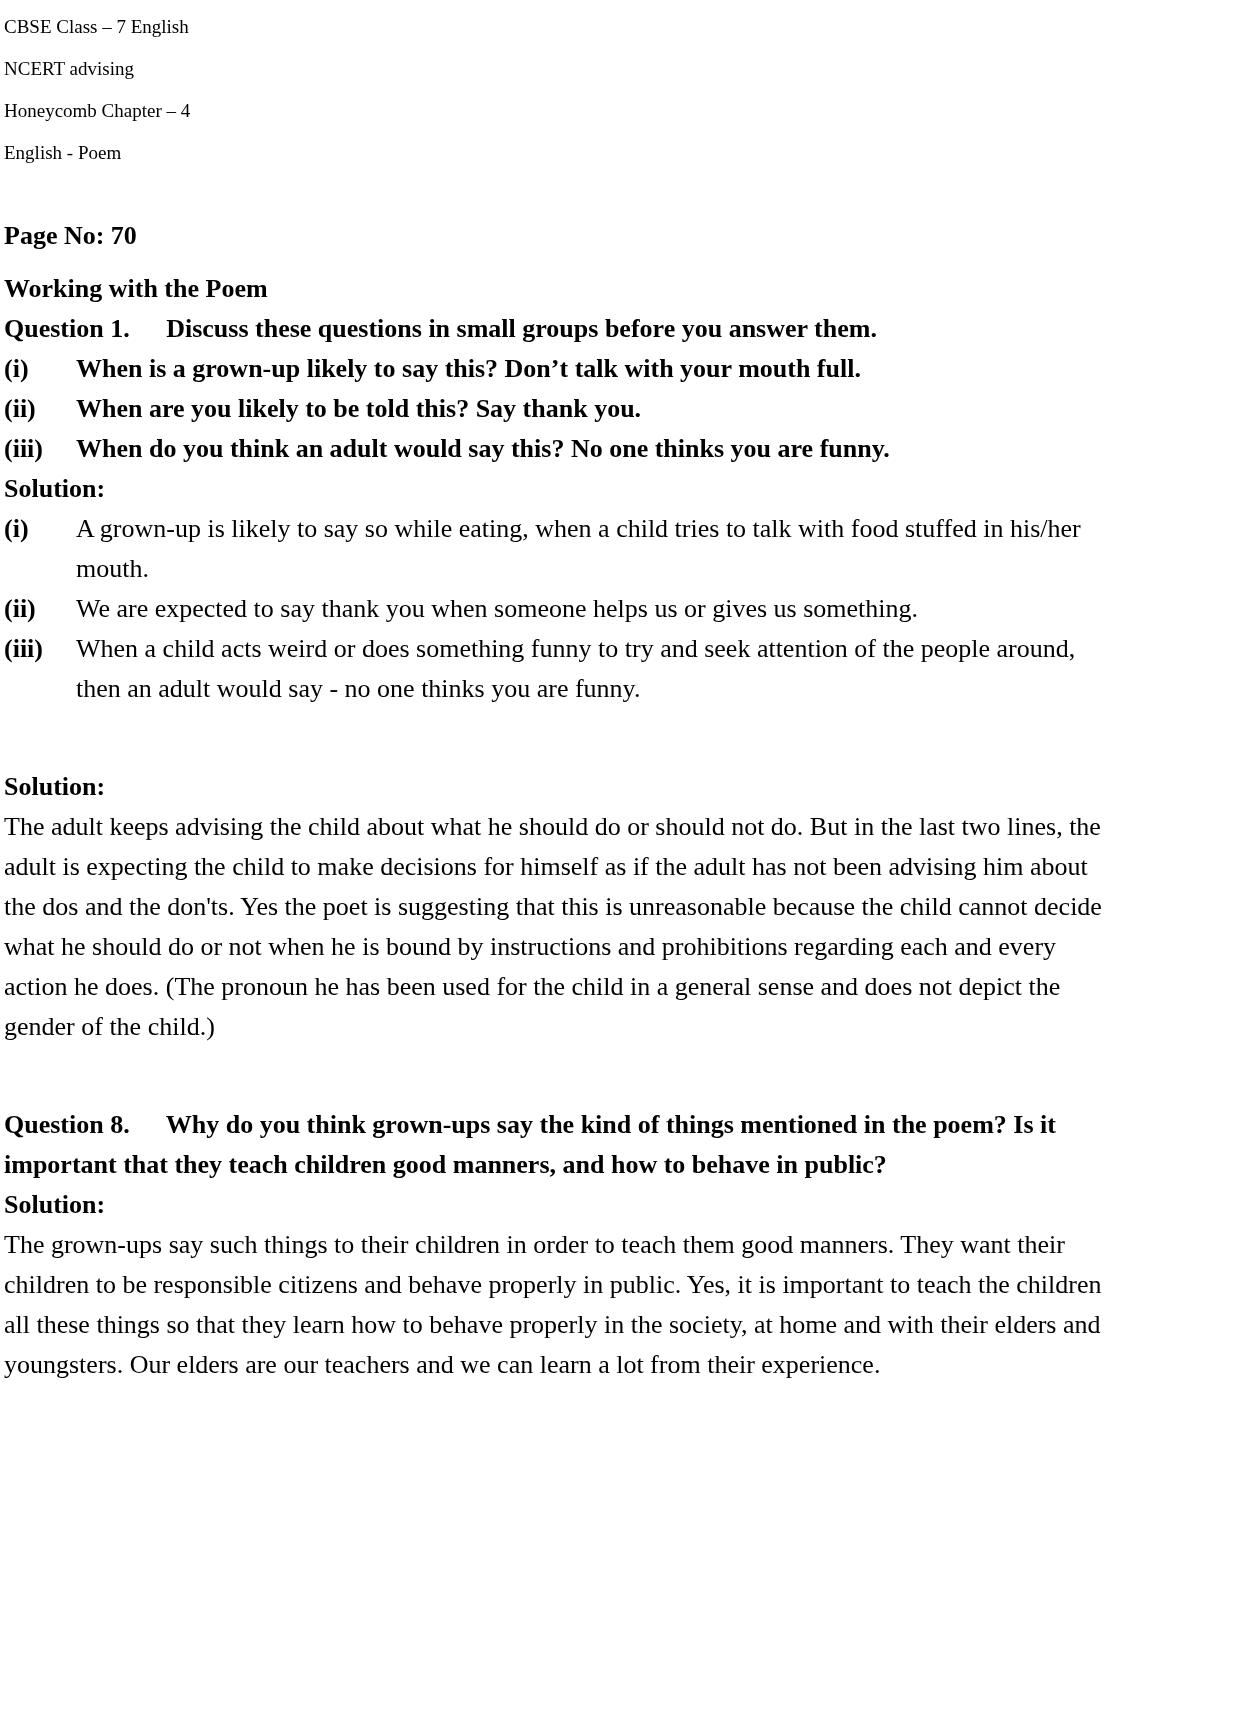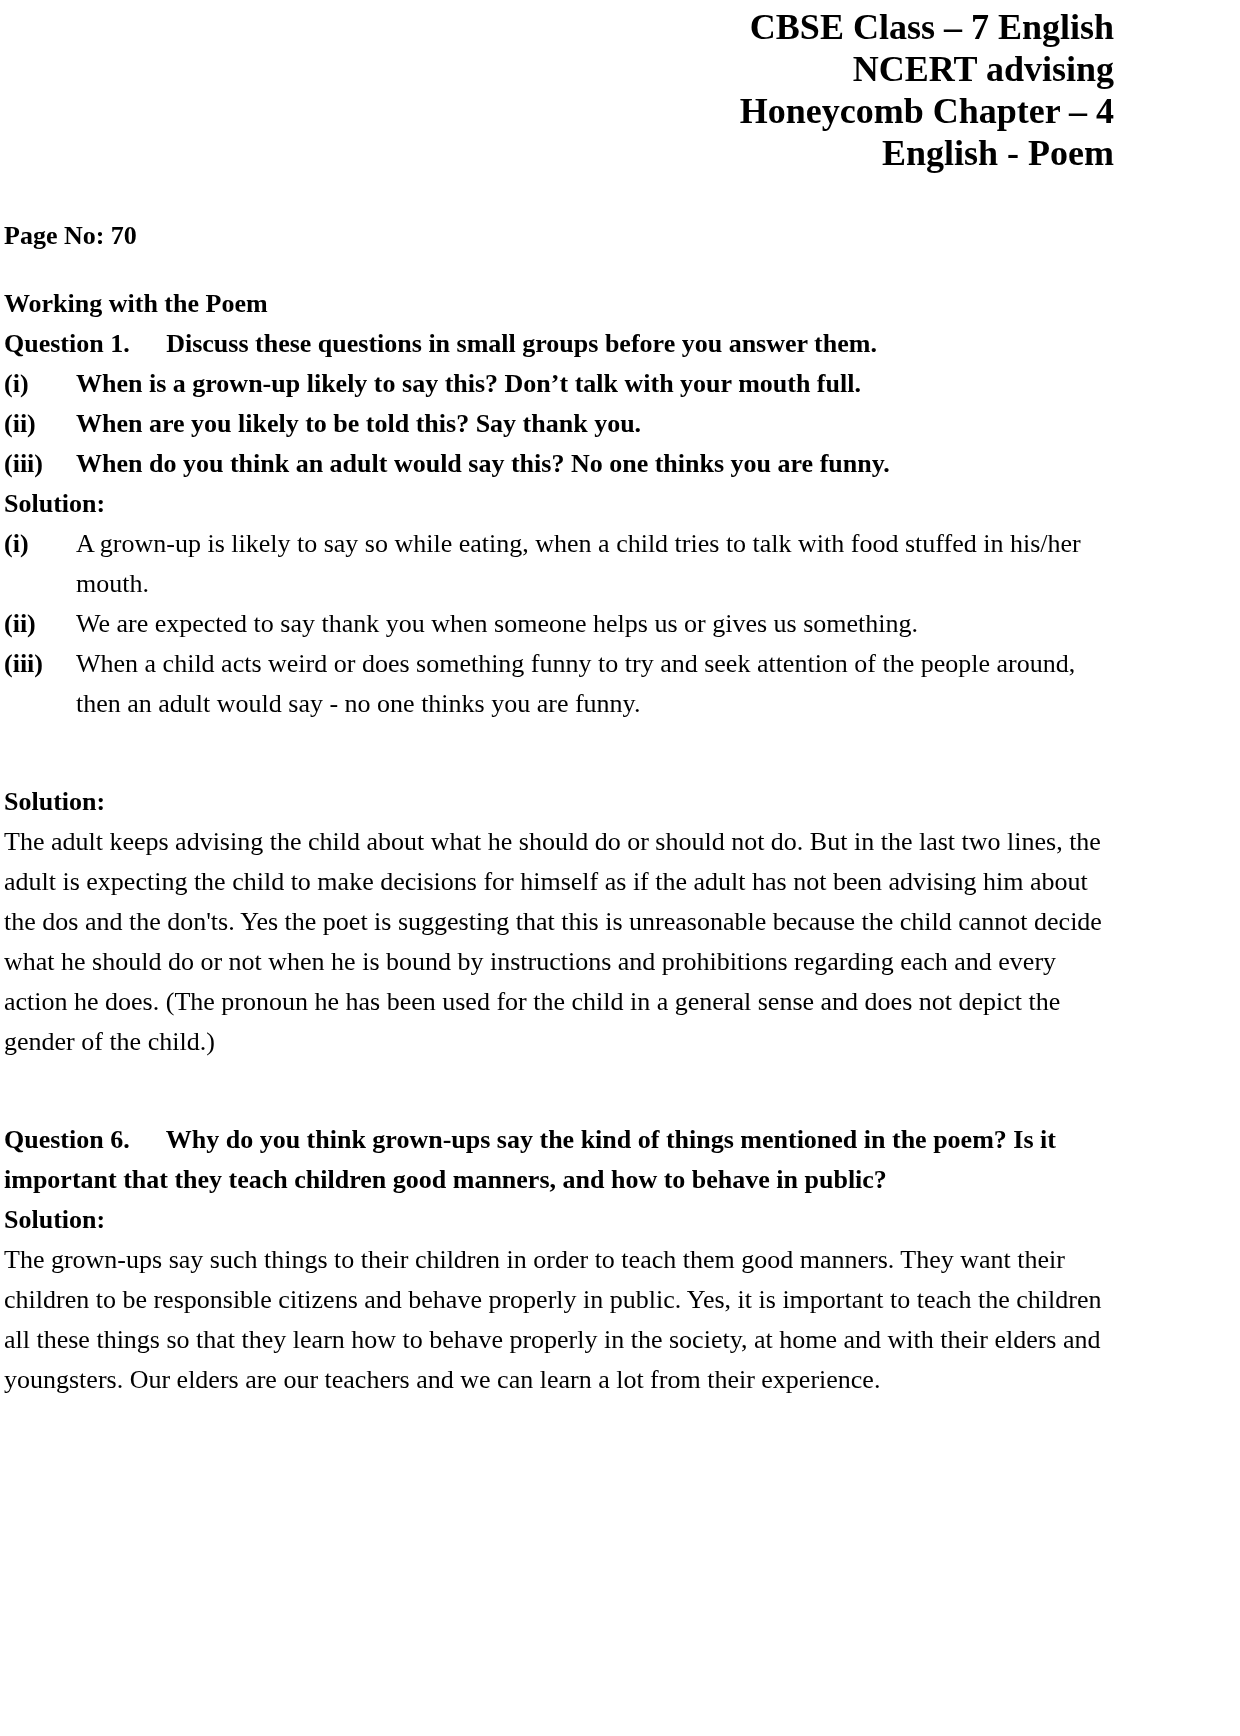--- a/index.html
+++ b/index.html
@@ -12,27 +12,27 @@
   .page {
     width: 1240px;
     min-height: 1736px;
     background: #ffffff;
     font-size: 26px;
     line-height: 40px;
     padding: 6px 126px 40px 4px;
   }
   .bold { font-weight: bold; }
   .doc-header {
-    text-align: right;
-    font-weight: bold;
-    font-size: 36px;
+    text-align: left;
+    font-weight: normal;
+    font-size: 19px;
     line-height: 42px;
     margin-bottom: 42px;
   }
-  .page-no { margin-bottom: 28px; }
+  .page-no { margin-bottom: 13px; }
   .section-title { }
   .question-block { margin-bottom: 58px; }
   .q-head { }
   .q-label { margin-right: 30px; }
   .list-item { display: flex; }
   .marker { flex: 0 0 72px; }
   .item-text { flex: 1 1 auto; font-family: Liberation Serif, serif; }
   .solution-label { }
   .solution-text { }
 </style>
@@ -87,20 +87,20 @@
     </div>
   </section>
 
   <section class="question-block">
     <p class="bold solution-label">Solution:</p>
     <p class="solution-text">The adult keeps advising the child about what he should do or should not do. But in the last two lines, the adult is expecting the child to make decisions for himself as if the adult has not been advising him about the dos and the don'ts. Yes the poet is suggesting that this is unreasonable because the child cannot decide what he should do or not when he is bound by instructions and prohibitions regarding each and every action he does. (The pronoun he has been used for the child in a general sense and does not depict the gender of the child.)</p>
   </section>
 
   <section class="question-block">
     <p class="q-head bold">
-      <span class="q-label">Question 6.</span>
+      <span class="q-label">Question 8.</span>
       <span class="q-text">Why do you think grown-ups say the kind of things mentioned in the poem? Is it important that they teach children good manners, and how to behave in public?</span>
     </p>
     <p class="bold solution-label">Solution:</p>
     <p class="solution-text">The grown-ups say such things to their children in order to teach them good manners. They want their children to be responsible citizens and behave properly in public. Yes, it is important to teach the children all these things so that they learn how to behave properly in the society, at home and with their elders and youngsters. Our elders are our teachers and we can learn a lot from their experience.</p>
   </section>
 
 </div>
 
 </body></html>

